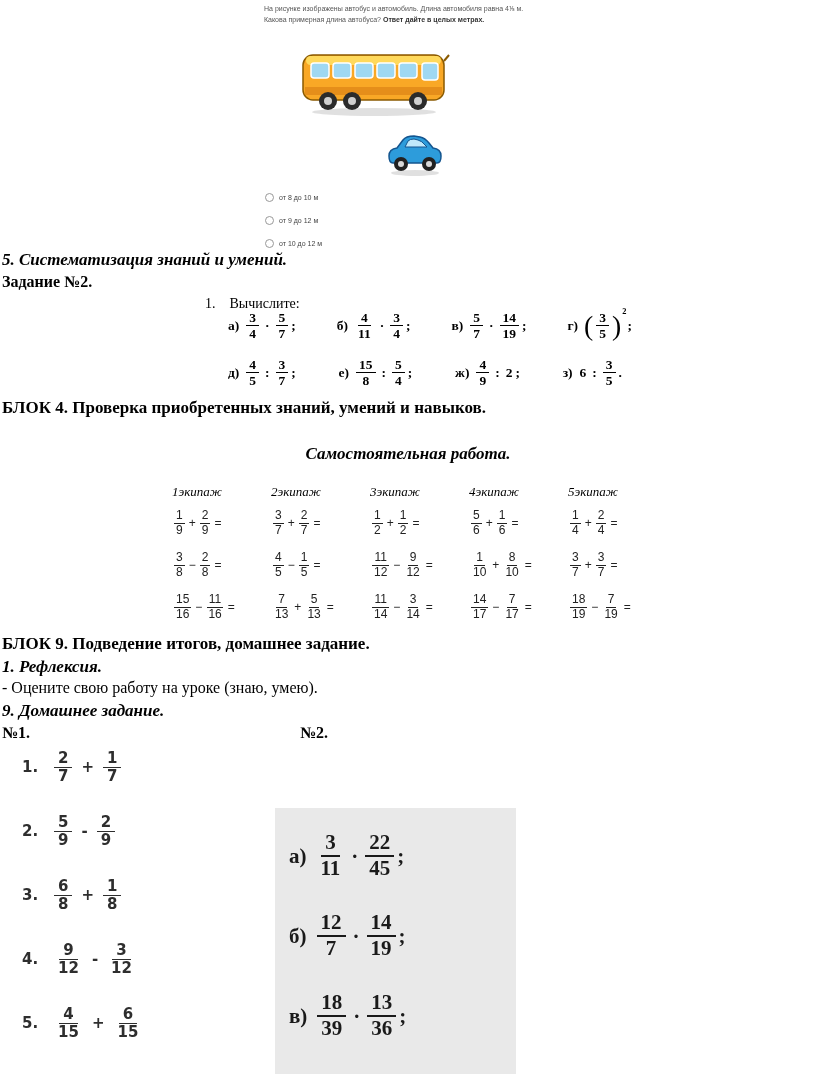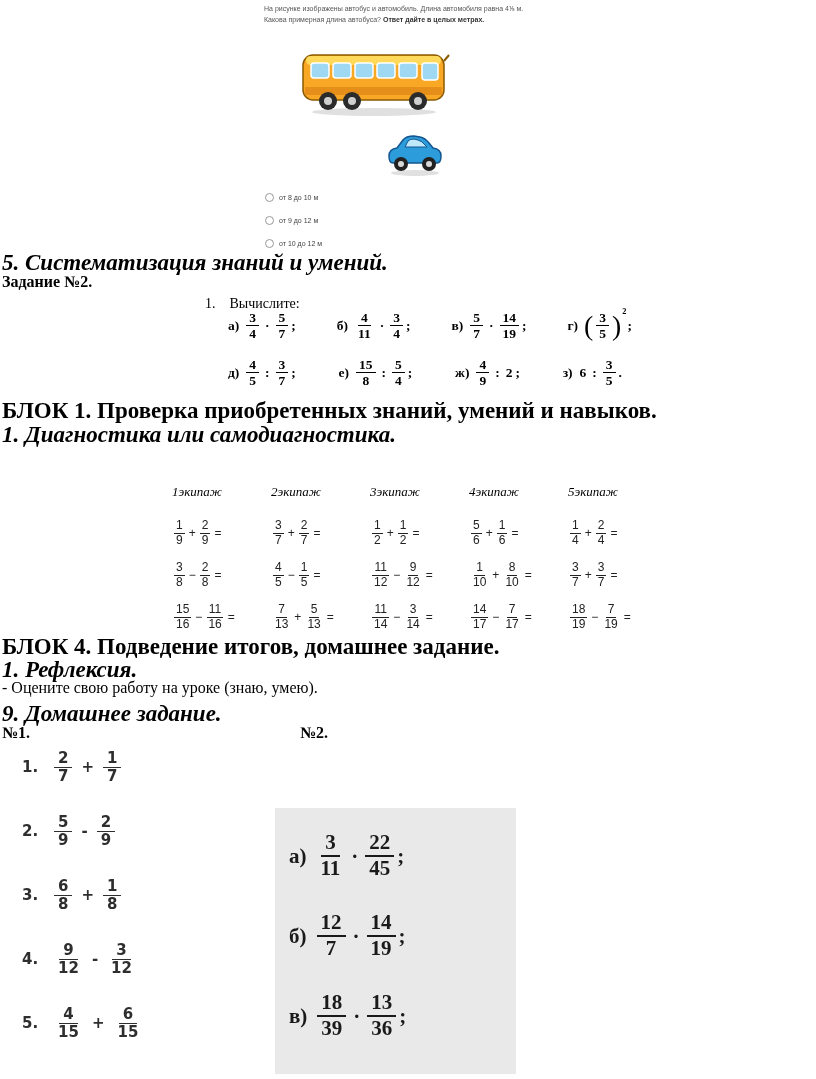--- a/index.html
+++ b/index.html
@@ -11,21 +11,21 @@
              font:7px/1.55 "Liberation Sans",sans-serif;color:#555;}
   .quiz-text b{color:#333;}
   .bus{position:absolute;left:298px;top:46px;}
   .car{position:absolute;left:386px;top:130px;}
   .options{position:absolute;left:265px;top:191px;}
   .option{display:flex;align-items:center;gap:5px;height:13px;margin-bottom:10px;
           font:7px "Liberation Sans",sans-serif;color:#444;cursor:pointer;}
   .radio{width:7px;height:7px;border:1px solid #999;border-radius:50%;background:#fff;flex:none;}
 
   
-  .h{position:absolute;left:2px;font-weight:bold;font-size:23px;white-space:nowrap;}
+  .h{position:absolute;left:2px;font-weight:bold;font-size:17px;white-space:nowrap;}
   .it{font-style:italic;}
   .h-center{left:0;width:816px;text-align:center;}
   .h-plain{font-weight:normal;font-size:16px;text-align:center;}
 
   
   .expr{display:inline-flex;align-items:center;}
   .frac{display:inline-flex;flex-direction:column;align-items:center;margin:0 2px;line-height:1.12;}
   .frac .num{padding:0 3px;border-bottom:1.4px solid currentColor;}
   .frac .den{padding:0 3px;}
   .op{margin:0 4px;}
@@ -38,21 +38,21 @@
   .calc-intro{position:absolute;left:205px;top:296px;font-size:14px;}
   .calc-intro .num-label{margin-right:14px;}
   .calc-row{position:absolute;left:228px;display:flex;justify-content:space-between;align-items:center;}
   .calc-row1{top:310px;width:404px;}
   .calc-row2{top:357px;width:394px;}
   .calc-item{display:flex;align-items:center;font-weight:bold;font-size:13.5px;}
   .exlabel{margin-right:5px;}
 
   
   .worktable{position:absolute;left:172px;top:484px;display:grid;grid-template-columns:repeat(5,99px);}
-  .thead{font:italic 13px "Liberation Serif",serif;margin-bottom:12px;}
+  .thead{font:italic 13px "Liberation Serif",serif;margin-bottom:2px;}
   .texpr{height:42px;display:flex;align-items:center;font:12px "Liberation Sans",sans-serif;color:#222;}
   .texpr .frac .num{border-bottom-width:1px;padding:0 2px;}
   .texpr .frac .den{padding:0 2px;}
   .texpr .op{margin:0 2px;}
 
   
   .hw-label{position:absolute;top:724px;font-weight:bold;font-size:16px;}
   .hw-label.n1{left:2px;} .hw-label.n2{left:300px;}
   .hw-list{position:absolute;left:22px;top:744px;}
   .hw-item{display:flex;align-items:center;height:46px;margin-bottom:18px;
@@ -247,22 +247,22 @@
           <span class="op">:</span>
           <span class="frac">
             <span class="num">3</span>
             <span class="den">5</span>
           </span>
           <span class="punct">.</span>
         </span>
     </span>
   </div>
 
-  <div class="h" style="top:398px">БЛОК 1. Проверка приобретенных знаний, умений и навыков.</div>
-  <div class="h it" style="top:422px">1. Диагностика или самодиагностика.</div>
+  <div class="h" style="top:398px">БЛОК 4. Проверка приобретенных знаний, умений и навыков.</div>
+  <div class="h it h-center" style="top:444px">Самостоятельная работа.</div>
 
   <div class="worktable">
     <div class="tcol">
       <div class="thead">1экипаж</div>
       <div class="texpr expr">
           <span class="frac">
             <span class="num">1</span>
             <span class="den">9</span>
           </span>
           <span class="op">+</span>
@@ -448,21 +448,21 @@
           <span class="op">−</span>
           <span class="frac">
             <span class="num">7</span>
             <span class="den">19</span>
           </span>
           <span class="op">=</span>
         </div>
     </div>
   </div>
 
-  <div class="h" style="top:634px">БЛОК 4. Подведение итогов, домашнее задание.</div>
+  <div class="h" style="top:634px">БЛОК 9. Подведение итогов, домашнее задание.</div>
   <div class="h it" style="top:657px">1. Рефлексия.</div>
   <div class="h h-plain" style="top:679px">- Оцените свою работу на уроке (знаю, умею).</div>
   <div class="h it" style="top:701px">9. Домашнее задание.</div>
 
   <div class="hw-label n1">№1.</div>
   <div class="hw-label n2">№2.</div>
 
   <div class="hw-list">
     <div class="hw-item">
       <span class="hw-num">1.</span>

